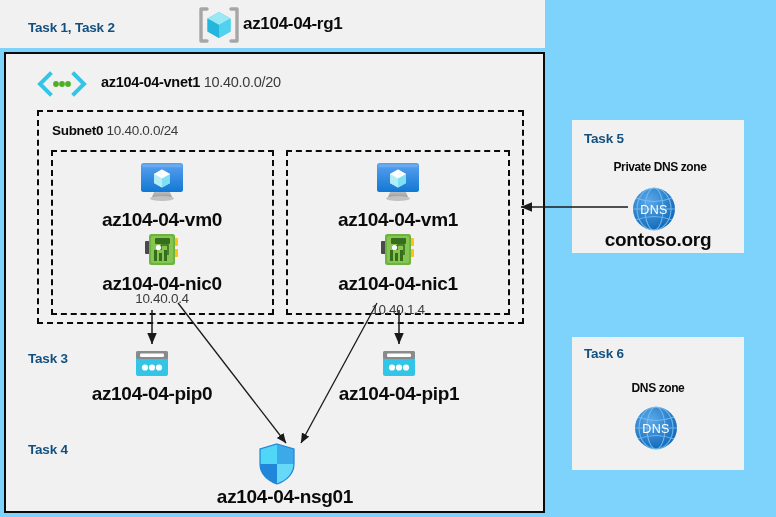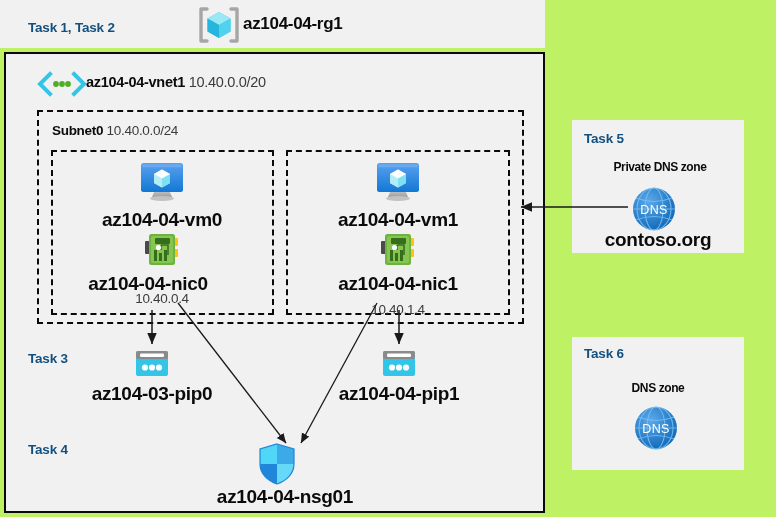--- a/index.html
+++ b/index.html
@@ -7,21 +7,21 @@
     padding: 0;
     background: #ffffff;
   }
   body {
     font-family: "Liberation Sans", sans-serif;
   }
   #canvas {
     position: relative;
     width: 776px;
     height: 517px;
-    background: #bef264;
+    background: #7dd3fc;
     overflow: hidden;
   }
 
   
   .panel {
     position: absolute;
     background: #f1f1f1;
     box-sizing: border-box;
   }
   .task-label {
@@ -51,21 +51,21 @@
   #vnet-box {
     position: absolute;
     left: 4px; top: 52px;
     width: 541px; height: 461px;
     background: #f1f1f1;
     border: 2px solid #0a0a0a;
     box-sizing: border-box;
   }
   #vnet-title {
     position: absolute;
-    left: 86px; top: 74px;
+    left: 101px; top: 74px;
     font-size: 14.5px;
     color: #3b3b3b;
     letter-spacing: -0.3px;
     white-space: nowrap;
   }
   #vnet-title b { color: #0b0b0b; }
 
   
   #subnet-container {
     position: absolute;
@@ -216,21 +216,21 @@
       <rect x="8" y="4" width="26" height="31" rx="2.5" fill="#6cb33f"></rect>
       <rect x="10" y="6" width="22" height="27" rx="2" fill="#86c552"></rect>
       <rect x="14" y="8" width="15" height="6" rx="1" fill="#376e1c"></rect>
       <rect x="13" y="20" width="3" height="11" fill="#376e1c"></rect>
       <rect x="18" y="23" width="3" height="8" fill="#376e1c"></rect>
       <rect x="23" y="20" width="3" height="11" fill="#376e1c"></rect>
       <path d="M20 15 v5 M20 15 h7 v10" fill="none" stroke="#376e1c" stroke-width="1.6"></path>
       <circle cx="17.5" cy="17.5" r="2.6" fill="#ffffff"></circle>
     </svg>
   </div>
-  <div class="res-name" style="left:148px; top:273px;">az104-04-nic0</div>
+  <div class="res-name" style="left:162px; top:273px;">az104-04-nic0</div>
   <div class="res-sub" style="left:162px; top:291px;">10.40.0.4</div>
 
   <div class="subnet-inner" id="subnet1-inner"></div>
 
   <div class="icon" style="left:398px; top:160px; width:50px; height:44px;">
     <svg width="50" height="44" viewBox="0 0 50 44">
       <defs>
         <linearGradient id="vmGrad1" x1="0" y1="0" x2="0" y2="1">
           <stop offset="0%" stop-color="#5aa0ef"></stop>
           <stop offset="100%" stop-color="#1278d4"></stop>
@@ -276,21 +276,21 @@
   <div class="icon" style="left:152px; top:349px; width:36px; height:30px;">
     <svg width="36" height="30" viewBox="0 0 36 30">
       <rect x="2" y="2" width="32" height="25" rx="2" fill="#32c5e8"></rect>
       <rect x="2" y="2" width="32" height="8" rx="2" fill="#8a8a8a"></rect>
       <rect x="6" y="4.5" width="24" height="3.5" rx="1.2" fill="#ffffff"></rect>
       <circle cx="11" cy="18.5" r="3.1" fill="#ffffff"></circle>
       <circle cx="18" cy="18.5" r="3.1" fill="#ffffff"></circle>
       <circle cx="25" cy="18.5" r="3.1" fill="#ffffff"></circle>
     </svg>
   </div>
-  <div class="res-name" style="left:152px; top:383px;">az104-03-pip0</div>
+  <div class="res-name" style="left:152px; top:383px;">az104-04-pip0</div>
 
   <div class="icon" style="left:399px; top:349px; width:36px; height:30px;">
     <svg width="36" height="30" viewBox="0 0 36 30">
       <rect x="2" y="2" width="32" height="25" rx="2" fill="#32c5e8"></rect>
       <rect x="2" y="2" width="32" height="8" rx="2" fill="#8a8a8a"></rect>
       <rect x="6" y="4.5" width="24" height="3.5" rx="1.2" fill="#ffffff"></rect>
       <circle cx="11" cy="18.5" r="3.1" fill="#ffffff"></circle>
       <circle cx="18" cy="18.5" r="3.1" fill="#ffffff"></circle>
       <circle cx="25" cy="18.5" r="3.1" fill="#ffffff"></circle>
     </svg>

